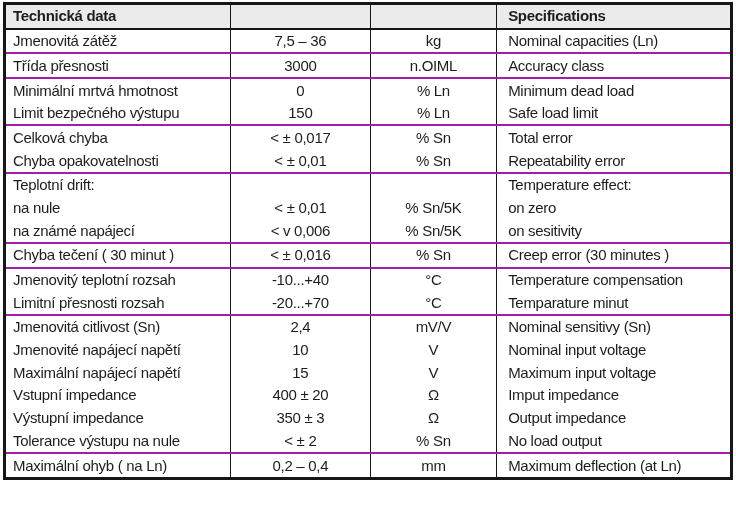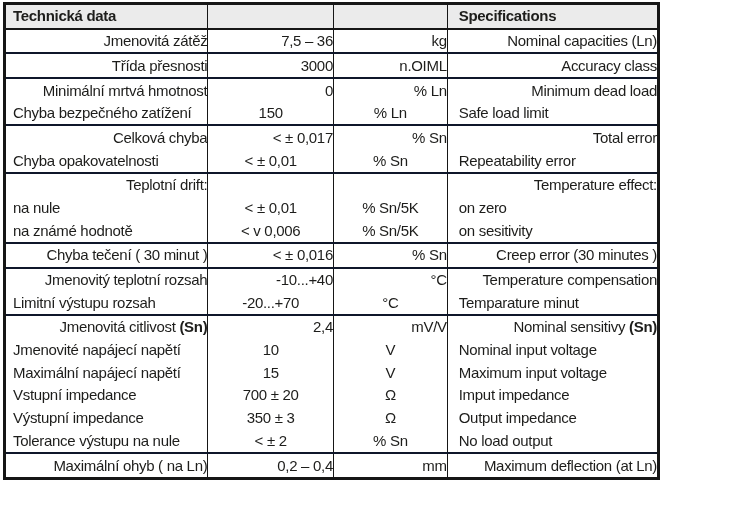--- a/index.html
+++ b/index.html
@@ -11,21 +11,21 @@
     overflow: hidden;
   }
   .sheet {
     box-sizing: border-box;
     width: 736px;
     height: 524px;
     padding: 2px 3px;
     font-family: "Liberation Sans", "DejaVu Sans", sans-serif;
   }
   table.spec {
-    width: 657px;
+    width: 730px;
     border-collapse: collapse;
     table-layout: fixed;
     border: 3px solid #161616;
     color: #1d1d1b;
     font-size: 15px;
     letter-spacing: -0.3px;
   }
   col.c1 { width: 31.1%; }
   col.c2 { width: 19.2%; }
   col.c3 { width: 17.4%; }
@@ -44,30 +44,29 @@
   }
   thead tr {
     background: #ebebeb;
   }
   thead th {
     font-weight: bold;
     text-align: left;
     border-bottom: 2px solid #161616;
   }
   tr.sep > td {
-    border-top: 2px solid #0f172a;
-    text-align: right;
+    border-top: 2px solid #a21caf;
   }
   .cell-cz  { text-align: left; padding-left: 7px; }
   .cell-val { text-align: center; margin-top: 33px; }
   .cell-unit{ text-align: center; }
   .cell-en  { text-align: left; padding-left: 11px; }
   .pad-l { padding-left: 7px; }
   .pad-l-en { padding-left: 11px; }
-  b { font-weight: bold; }
+  b { font-weight: normal; }
 </style>
 </head>
 <body>
 
 <div class="sheet">
   <table class="spec">
     <colgroup>
       <col class="c1">
         <col class="c2">
         <col class="c3">
@@ -94,21 +93,21 @@
           <td class="cell-unit">n.OIML</td>
           <td class="cell-en">Accuracy class</td>
         </tr>
         <tr class="sep">
           <td class="cell-cz">Minimální mrtvá hmotnost</td>
           <td class="cell-val">0</td>
           <td class="cell-unit">% Ln</td>
           <td class="cell-en">Minimum dead load</td>
         </tr>
         <tr>
-          <td class="cell-cz">Chyba bezpečného zatížení</td>
+          <td class="cell-cz">Limit bezpečného výstupu</td>
           <td class="cell-val">150</td>
           <td class="cell-unit">% Ln</td>
           <td class="cell-en">Safe load limit</td>
         </tr>
         <tr class="sep">
           <td class="cell-cz">Celková chyba</td>
           <td class="cell-val">&lt; ± 0,017</td>
           <td class="cell-unit">% Sn</td>
           <td class="cell-en">Total error</td>
         </tr>
@@ -124,39 +123,39 @@
           <td class="cell-unit"></td>
           <td class="cell-en">Temperature effect:</td>
         </tr>
         <tr>
           <td class="cell-cz">na nule</td>
           <td class="cell-val">&lt; ± 0,01</td>
           <td class="cell-unit">% Sn/5K</td>
           <td class="cell-en">on zero</td>
         </tr>
         <tr>
-          <td class="cell-cz">na známé hodnotě</td>
+          <td class="cell-cz">na známé napájecí</td>
           <td class="cell-val">&lt; v 0,006</td>
           <td class="cell-unit">% Sn/5K</td>
           <td class="cell-en">on sesitivity</td>
         </tr>
         <tr class="sep">
           <td class="cell-cz">Chyba tečení ( 30 minut )</td>
           <td class="cell-val">&lt; ± 0,016</td>
           <td class="cell-unit">% Sn</td>
           <td class="cell-en">Creep error (30 minutes )</td>
         </tr>
         <tr class="sep">
           <td class="cell-cz">Jmenovitý teplotní rozsah</td>
           <td class="cell-val">-10...+40</td>
           <td class="cell-unit">°C</td>
           <td class="cell-en">Temperature compensation</td>
         </tr>
         <tr>
-          <td class="cell-cz">Limitní výstupu rozsah</td>
+          <td class="cell-cz">Limitní přesnosti rozsah</td>
           <td class="cell-val">-20...+70</td>
           <td class="cell-unit">°C</td>
           <td class="cell-en">Temparature minut</td>
         </tr>
         <tr class="sep">
           <td class="cell-cz">Jmenovitá citlivost <b>(Sn)</b></td>
           <td class="cell-val">2,4</td>
           <td class="cell-unit">mV/V</td>
           <td class="cell-en">Nominal sensitivy <b>(Sn)</b></td>
         </tr>
@@ -167,21 +166,21 @@
           <td class="cell-en">Nominal input voltage</td>
         </tr>
         <tr>
           <td class="cell-cz">Maximální napájecí napětí</td>
           <td class="cell-val">15</td>
           <td class="cell-unit">V</td>
           <td class="cell-en">Maximum input voltage</td>
         </tr>
         <tr>
           <td class="cell-cz">Vstupní impedance</td>
-          <td class="cell-val">700 ± 20</td>
+          <td class="cell-val">400 ± 20</td>
           <td class="cell-unit">Ω</td>
           <td class="cell-en">Imput impedance</td>
         </tr>
         <tr>
           <td class="cell-cz">Výstupní impedance</td>
           <td class="cell-val">350 ± 3</td>
           <td class="cell-unit">Ω</td>
           <td class="cell-en">Output impedance</td>
         </tr>
         <tr>

